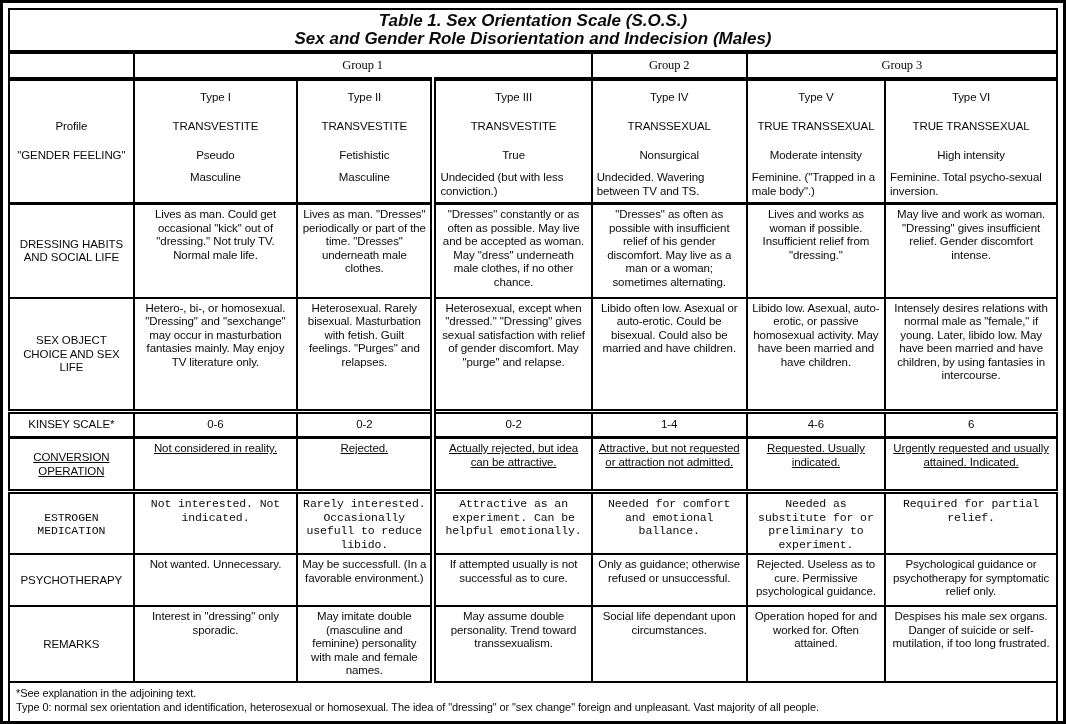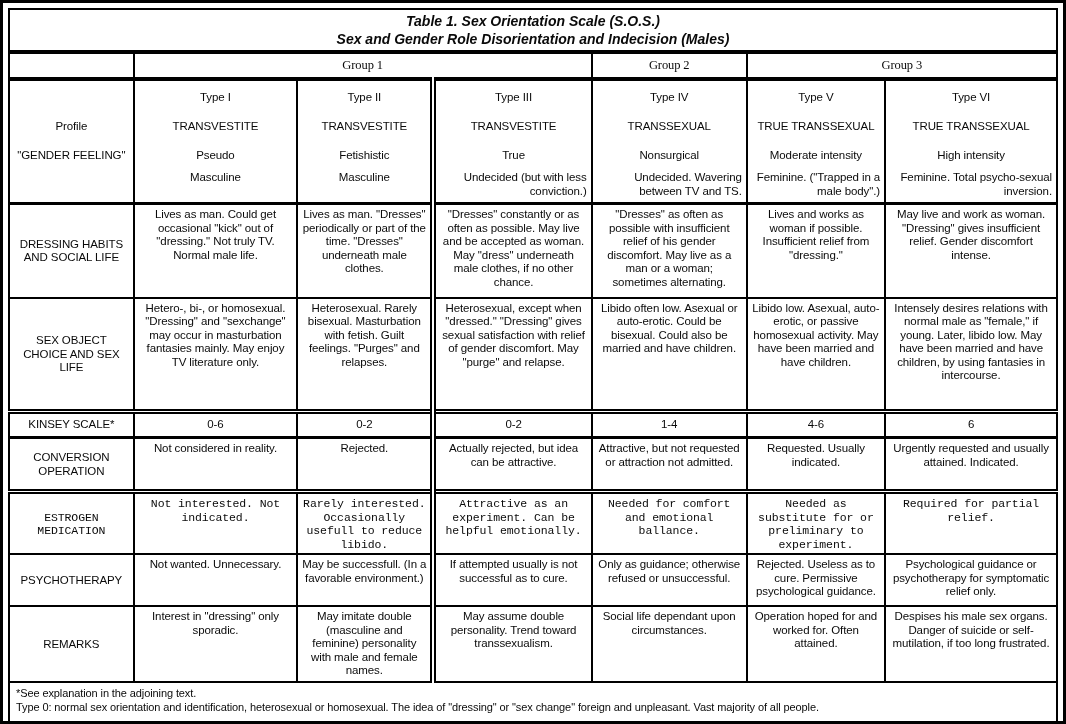--- a/index.html
+++ b/index.html
@@ -30,37 +30,37 @@
   tr.r-kinsey td{border-top:5px double #000;border-bottom:3px solid #000;}
   tr.r-estrogen td{border-top:5px double #000;}
   .dbl-left{border-left:6px double #000;}
   
   tr.r-title{height:42px;}
   tr.r-group{height:27px;font-family:Liberation Serif, serif;}
   tr.r-profile{height:118px;}
   tr.r-dressing{height:94px;}
   tr.r-sexobject{height:114px;}
   tr.r-kinsey{height:26px;}
-  tr.r-conversion{height:54px;}
+  tr.r-conversion{height:54px;text-decoration:underline;}
   tr.r-estrogen{height:54px;font-family:Liberation Mono, monospace;}
   tr.r-psych{height:52px;}
   tr.r-remarks{height:76px;}
   tr.r-foot{height:47px;}
   
   .title-cell{vertical-align:middle;padding:2px;}
   .title-line{
-    font-weight:bold;font-style:italic;font-size:14px;line-height:18px;
+    font-weight:bold;font-style:italic;font-size:17px;line-height:18px;
     text-align:center;letter-spacing:0;
   }
   .group-cell{vertical-align:middle;font-size:12.5px;padding:2px;}
   .rowhead{vertical-align:middle;}
   .profile-cell{padding:2px 4px;}
   .pslot{
     height:29px;display:flex;align-items:center;justify-content:center;
-    text-align:right;
+    text-align:left;
   }
   .pslot.grow{height:auto;min-height:29px;align-items:flex-start;padding-top:1px;}
   .kinsey-cell{vertical-align:middle;padding:1px 8px;}
   .foot-cell{
     text-align:left;vertical-align:top;padding:3px 6px;
     font-size:11px;line-height:14px;letter-spacing:-0.1px;
   }
 </style>
 </head>
 <body>

